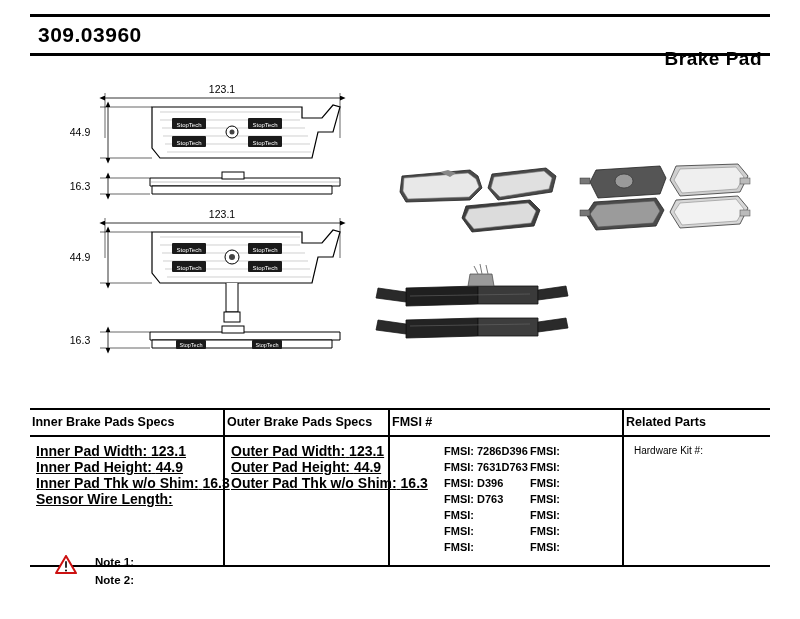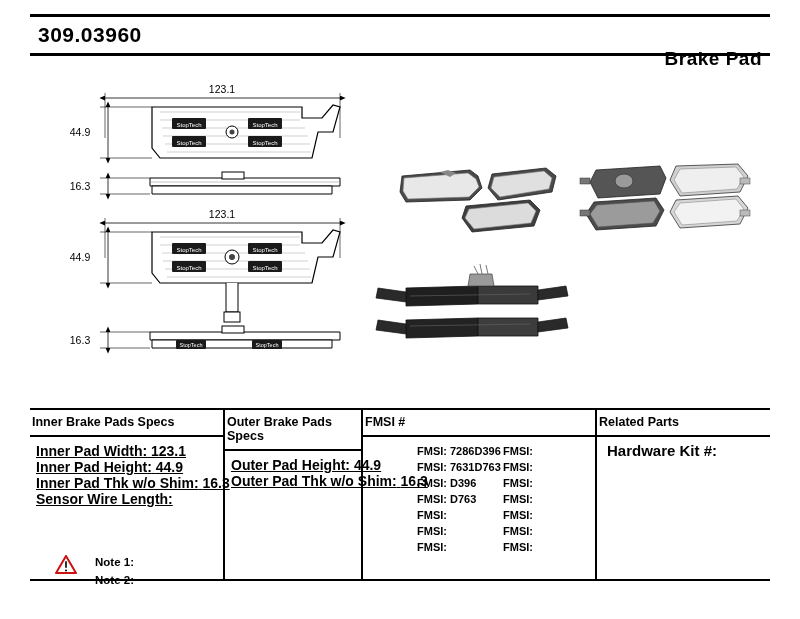--- a/index.html
+++ b/index.html
@@ -76,21 +76,21 @@
     font-size: 12.5px;
     font-weight: bold;
     padding: 5px 2px 6px 2px;
     border-bottom: 2px solid #000;
   }
   .col-body {
     padding: 6px 6px 10px 6px;
     min-height: 112px;
   }
   .col-inner { width: 193px; }
-  .col-outer { width: 138px; }
+  .col-outer { width: 165px; }
   .col-fmsi  { width: 234px; }
   .col-rel   { width: 175px; }
 
   .spec-row {
     font-size: 14px;
     font-weight: bold;
     line-height: 16px;
     padding-right: 4px;
     white-space: nowrap;
     text-decoration: underline;
@@ -106,22 +106,22 @@
   .fmsi-col {
     width: 100px;
   }
   .fmsi-row {
     font-size: 11px;
     font-weight: bold;
     line-height: 16px;
     white-space: nowrap;
   }
   .rel-row {
-    font-size: 15px;
-    font-weight: bold;
+    font-size: 10px;
+    font-weight: normal;
     line-height: 16px;
     padding-left: 4px;
     white-space: nowrap;
   }
 
   
   .notes {
     position: absolute;
     left: 55px;
     top: 553px;
@@ -319,20 +319,24 @@
         <span>Sensor Wire Length:</span>
         <span class="val"></span>
       </div>
     </div>
   </div>
 
   <div class="col col-outer">
     <div class="col-head">Outer Brake Pads Specs</div>
     <div class="col-body">
       <div class="spec-row">
+        <span>Outer Pad Width:</span>
+        <span class="val">123.1</span>
+      </div>
+      <div class="spec-row">
         <span>Outer Pad Height:</span>
         <span class="val">44.9</span>
       </div>
       <div class="spec-row">
         <span>Outer Pad Thk w/o Shim:</span>
         <span class="val">16.3</span>
       </div>
     </div>
   </div>
 

